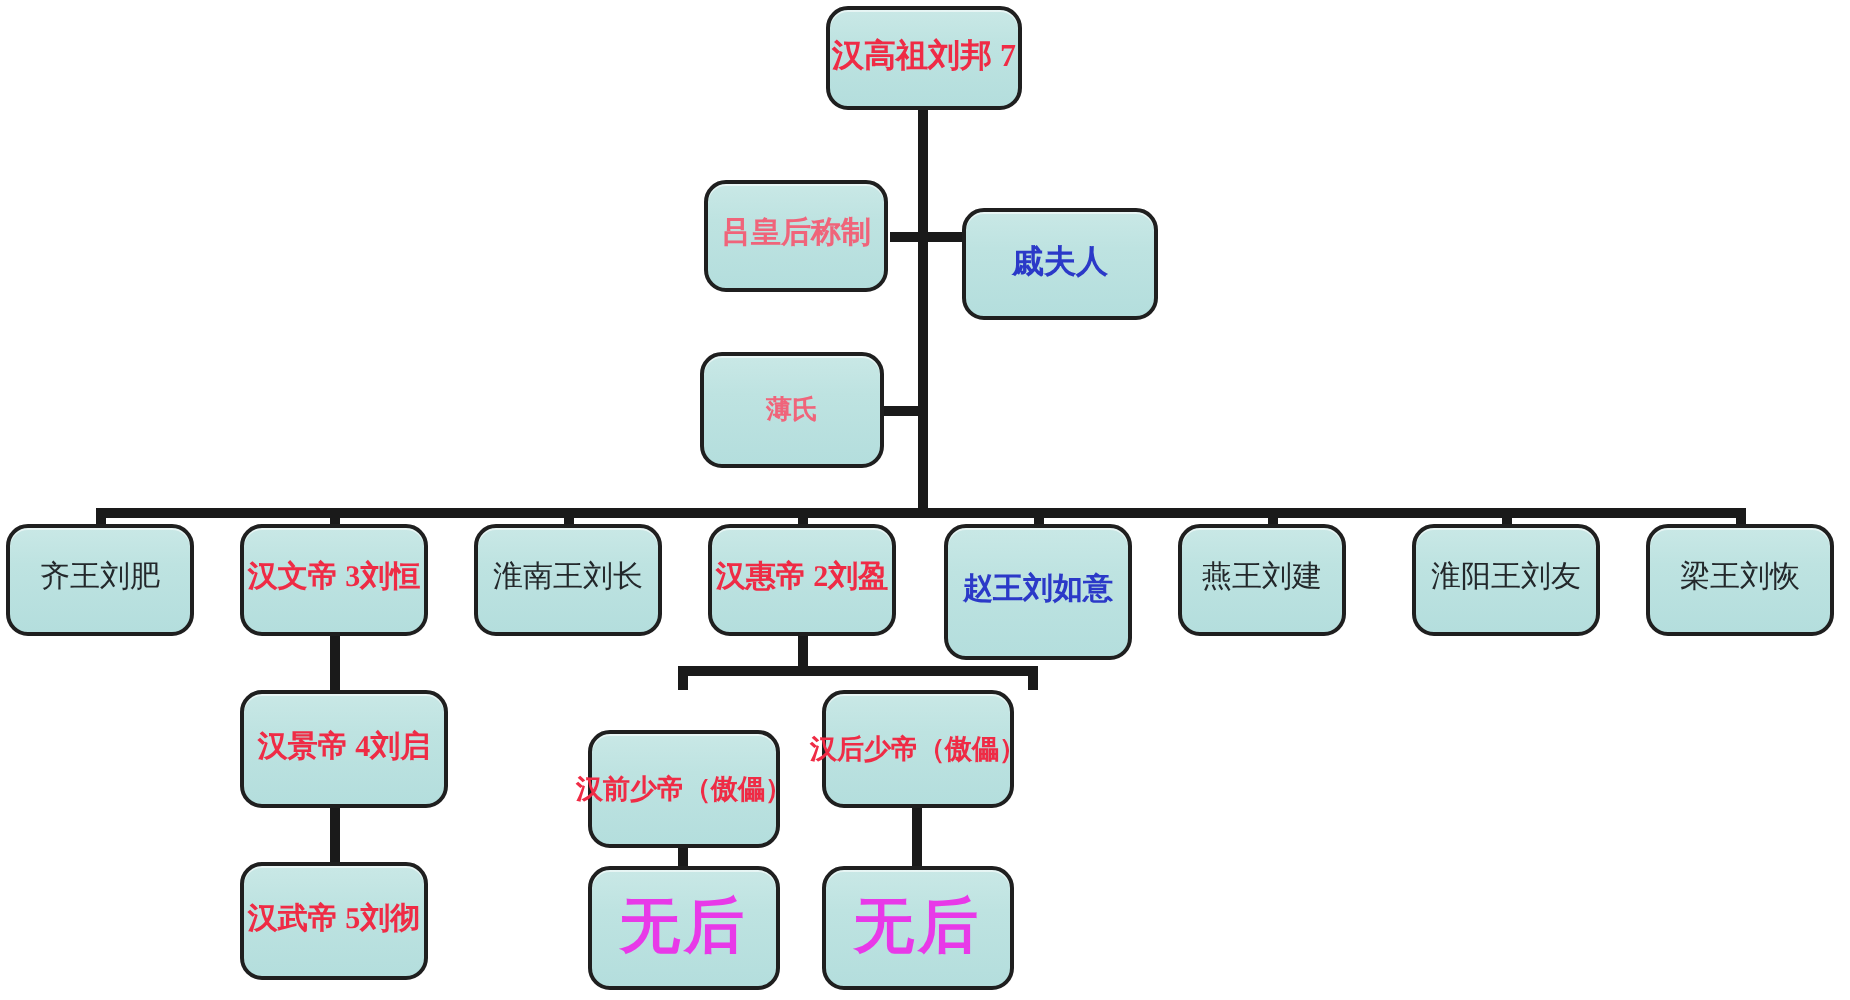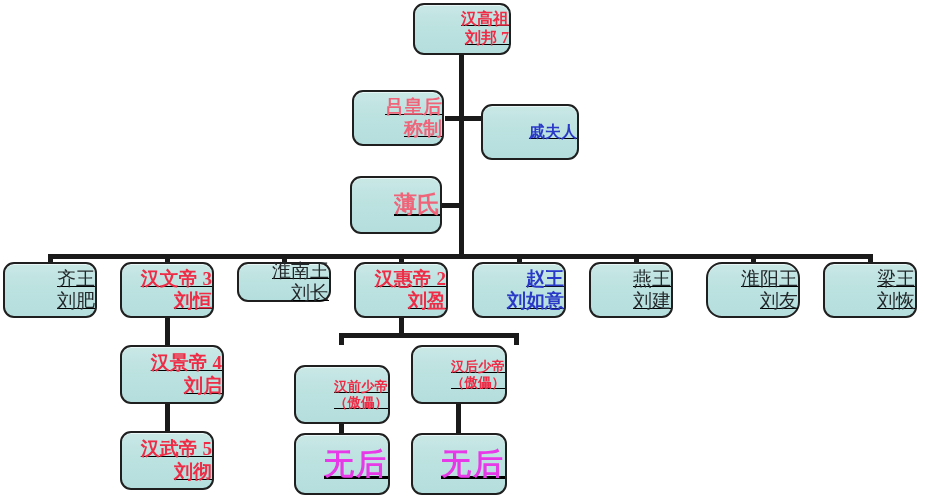--- a/index.html
+++ b/index.html
@@ -23,43 +23,42 @@
   }
 
   
   .node {
     position: absolute;
     box-sizing: border-box;
     border: 2px solid #1f1f1f;
     border-radius: 11px;
     background: linear-gradient(180deg, #c9e8e6 0%, #bee3e1 35%, #b4dedd 100%);
     display: flex;
-    flex-direction: column;
-    align-items: flex-end;
+    flex-direction: row;
+    align-items: center;
     justify-content: center;
     text-align: center;
     line-height: 1.18;
     z-index: 5;
     box-shadow: inset 0 1px 0 rgba(255,255,255,0.55);
-    text-decoration: underline;
   }
   .node .ln {
     display: block;
     white-space: nowrap;
   }
 
   
   .c-dark  { color: #23282b; }
   .c-red   { color: #ef2b45; font-weight: bold; }
   .c-blue  { color: #2b39c8; font-weight: bold; }
   .c-pinkred { color: #f0647a; font-weight: bold; }
   .c-magenta { color: #e839e8; font-weight: bold; }
 
   
-  .fs-norm   { font-size: 19px; }
+  .fs-norm   { font-size: 15px; }
   .fs-title  { font-size: 16px; }
   .fs-small  { font-size: 13.5px; }
   .fs-big    { font-size: 30px; letter-spacing: 2px; }
 </style>
 </head>
 <body>
 
 <div id="canvas">
 
   <div class="line" style="left:459px; top:52px; width:5px; height:205px;"></div>
@@ -99,54 +98,54 @@
   <div class="node" style="left:352px; top:90px; width:92px; height:56px;">
     <span class="ln fs-norm c-pinkred">吕皇后</span>
     <span class="ln fs-norm c-pinkred">称制</span>
   </div>
 
   <div class="node" style="left:481px; top:104px; width:98px; height:56px;">
     <span class="ln fs-title c-blue">戚夫人</span>
   </div>
 
   <div class="node" style="left:350px; top:176px; width:92px; height:58px;">
-    <span class="ln c-pinkred" style="font-size:23px;">薄氏</span>
+    <span class="ln c-pinkred" style="font-size:13px;">薄氏</span>
   </div>
 
   <div class="node" style="left:3px; top:262px; width:94px; height:56px;">
     <span class="ln fs-norm c-dark">齐王</span>
     <span class="ln fs-norm c-dark">刘肥</span>
   </div>
 
   <div class="node" style="left:120px; top:262px; width:94px; height:56px;">
     <span class="ln fs-norm c-red">汉文帝 3</span>
     <span class="ln fs-norm c-red">刘恒</span>
   </div>
 
-  <div class="node" style="left:237px; top:262px; width:94px; height:40px;">
+  <div class="node" style="left:237px; top:262px; width:94px; height:56px;">
     <span class="ln fs-norm c-dark">淮南王</span>
     <span class="ln fs-norm c-dark">刘长</span>
   </div>
 
   <div class="node" style="left:354px; top:262px; width:94px; height:56px;">
     <span class="ln fs-norm c-red">汉惠帝 2</span>
     <span class="ln fs-norm c-red">刘盈</span>
   </div>
 
-  <div class="node" style="left:472px; top:262px; width:94px; height:56px;">
+  <div class="node" style="left:472px; top:262px; width:94px; height:68px;">
     <span class="ln fs-norm c-blue">赵王</span>
     <span class="ln fs-norm c-blue">刘如意</span>
   </div>
 
   <div class="node" style="left:589px; top:262px; width:84px; height:56px;">
     <span class="ln fs-norm c-dark">燕王</span>
     <span class="ln fs-norm c-dark">刘建</span>
   </div>
 
-  <div class="node" style="left:706px; top:262px; width:94px; height:56px;border-radius:16px;">
+  <div class="node" style="left:706px; top:262px; width:94px; height:56px;">
     <span class="ln fs-norm c-dark">淮阳王</span>
     <span class="ln fs-norm c-dark">刘友</span>
   </div>
 
   <div class="node" style="left:823px; top:262px; width:94px; height:56px;">
     <span class="ln fs-norm c-dark">梁王</span>
     <span class="ln fs-norm c-dark">刘恢</span>
   </div>
 
   <div class="node" style="left:120px; top:345px; width:104px; height:59px;">

